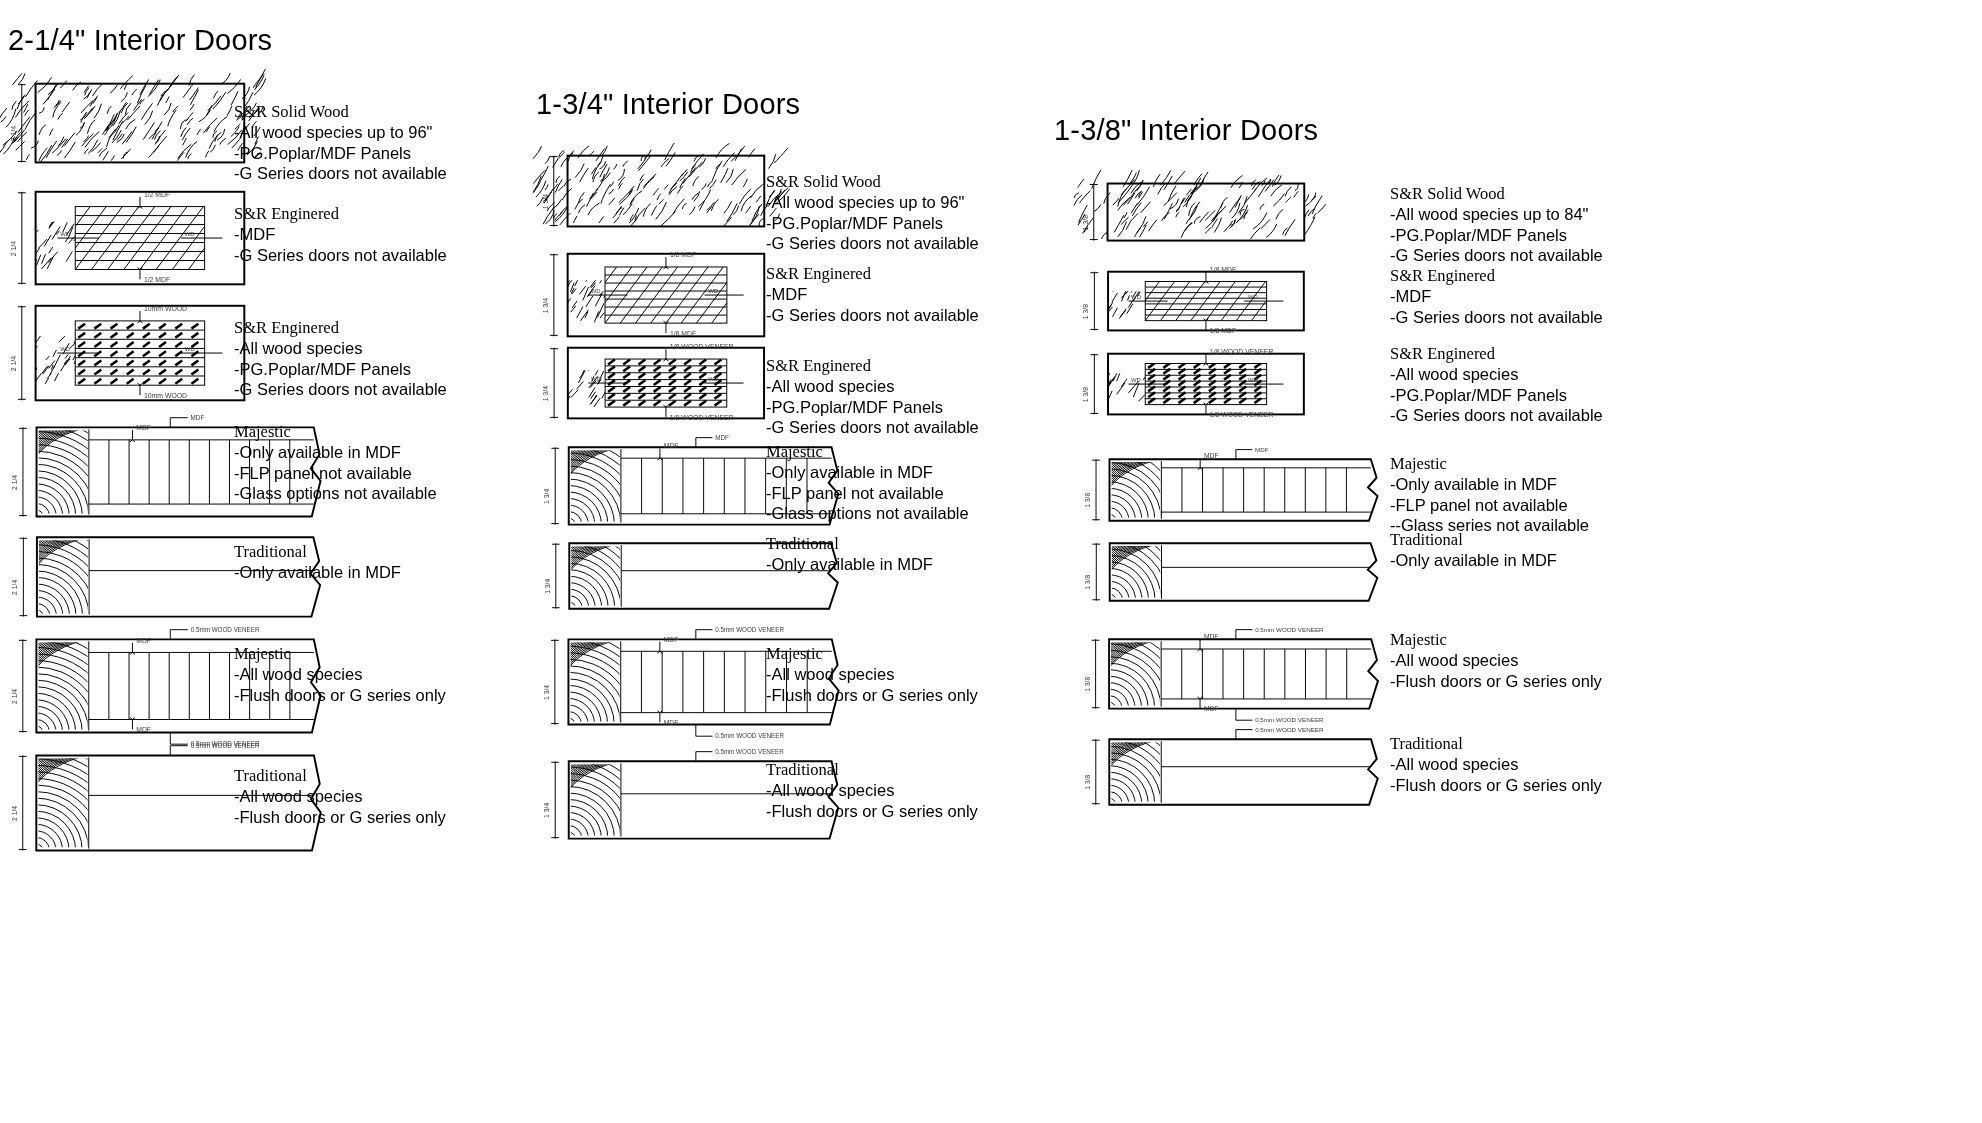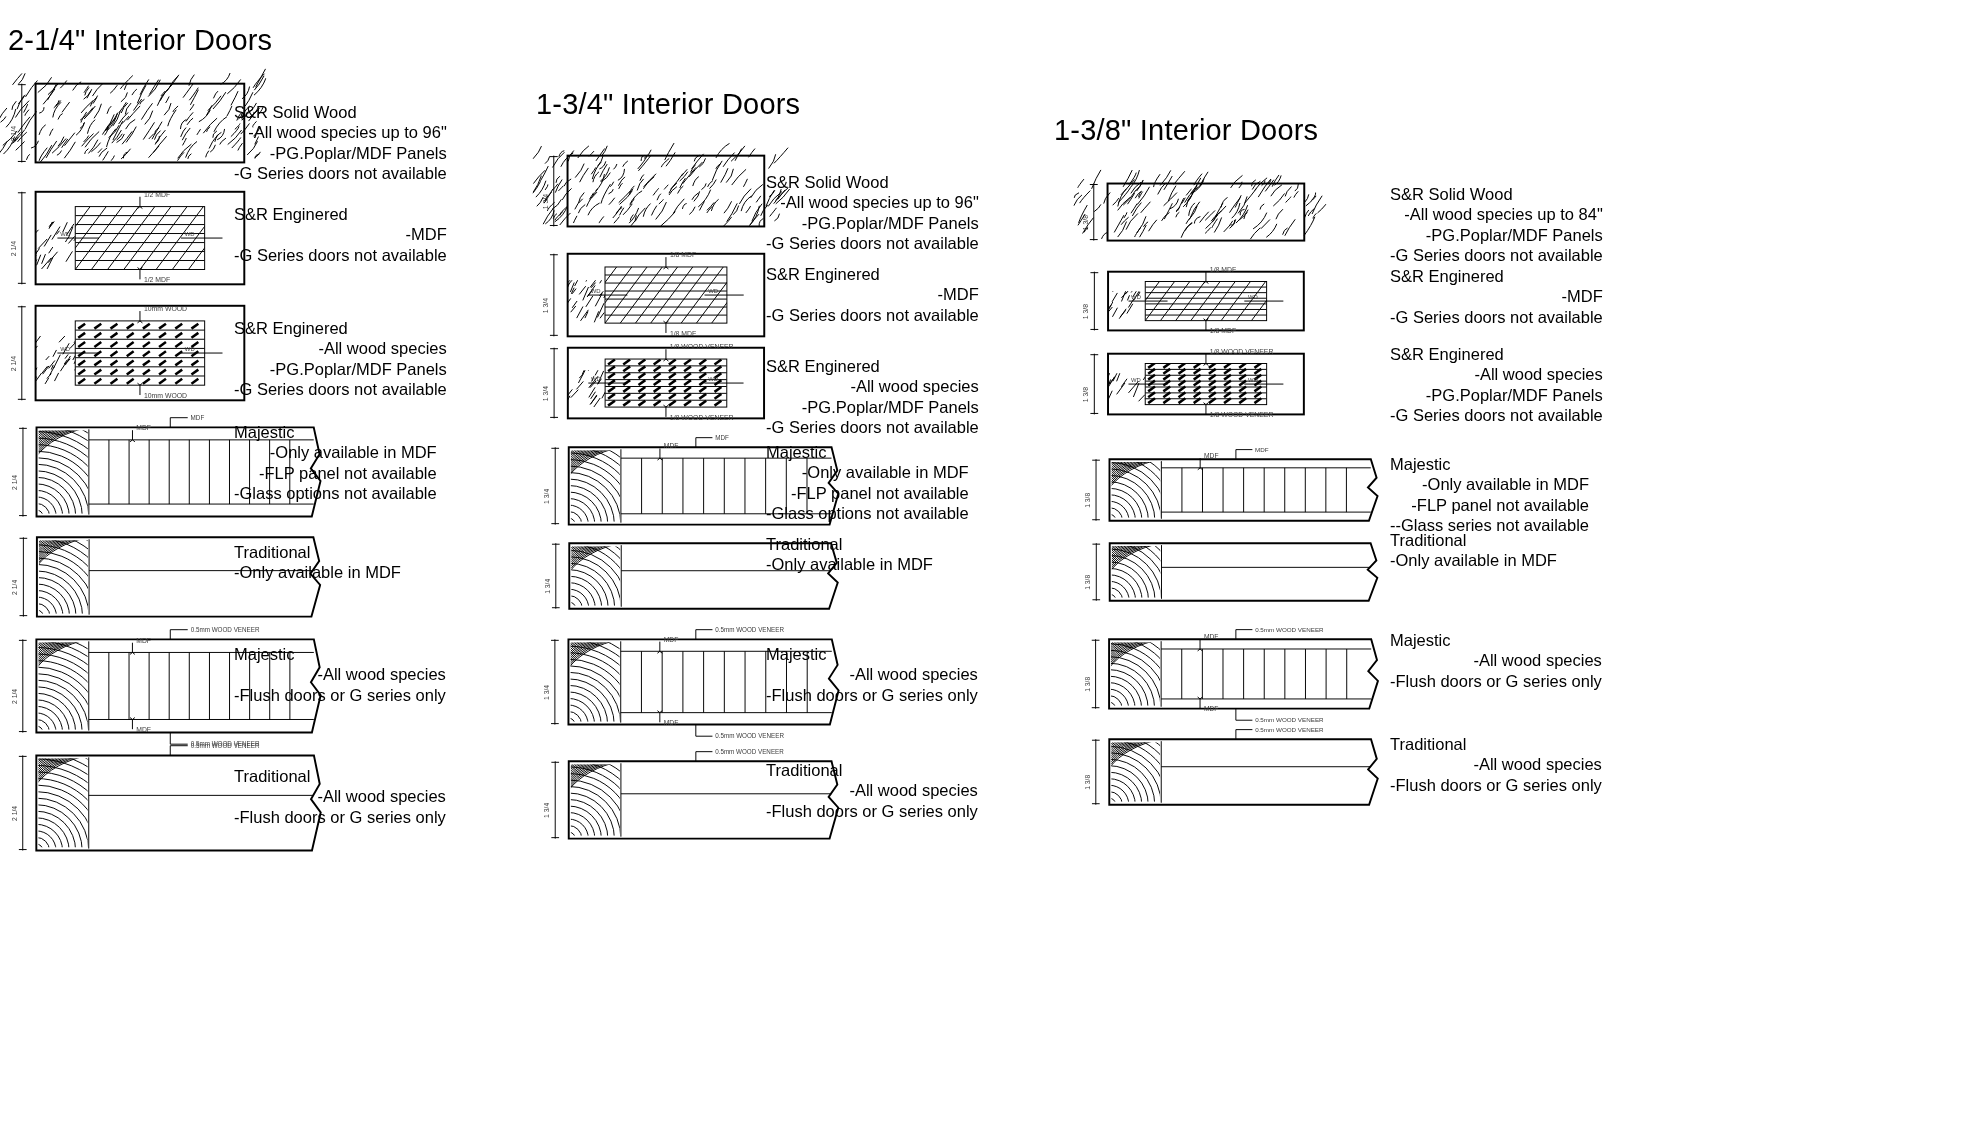--- a/index.html
+++ b/index.html
@@ -1,22 +1,22 @@
 <!DOCTYPE html>
 <html><head>
 <meta charset="utf-8">
 <style>
   html,body{margin:0;padding:0;background:#ffffff;}
   body{width:1982px;height:1123px;position:relative;overflow:hidden;
        font-family:"Liberation Sans", sans-serif;color:#000;}
   .col-title{position:absolute;font-size:29px;font-weight:400;letter-spacing:.2px;white-space:nowrap;}
   .fig{position:absolute;}
   .desc{position:absolute;font-size:16.5px;line-height:20.4px;white-space:nowrap;}
-  .desc .hd{display:block;}
-  .desc .ln{display:block;text-align:right;}
+  .desc .hd{display:block;font-family:Liberation Serif, serif;}
+  .desc .ln{display:block;}
   svg{display:block;overflow:visible;}
   .cad text{font-family:"Liberation Sans", sans-serif;fill:#3c3c3c;}
 </style>
 </head>
 <body>
 
 <div id="sheet">
     <div class="col-title" style="left: 8px; top: 24px;">2-1/4" Interior Doors</div>
     <div class="fig" style="left: 8px; top: 78px;">
       <svg width="252" height="96" viewBox="-28 -4 256 94" class="cad">

